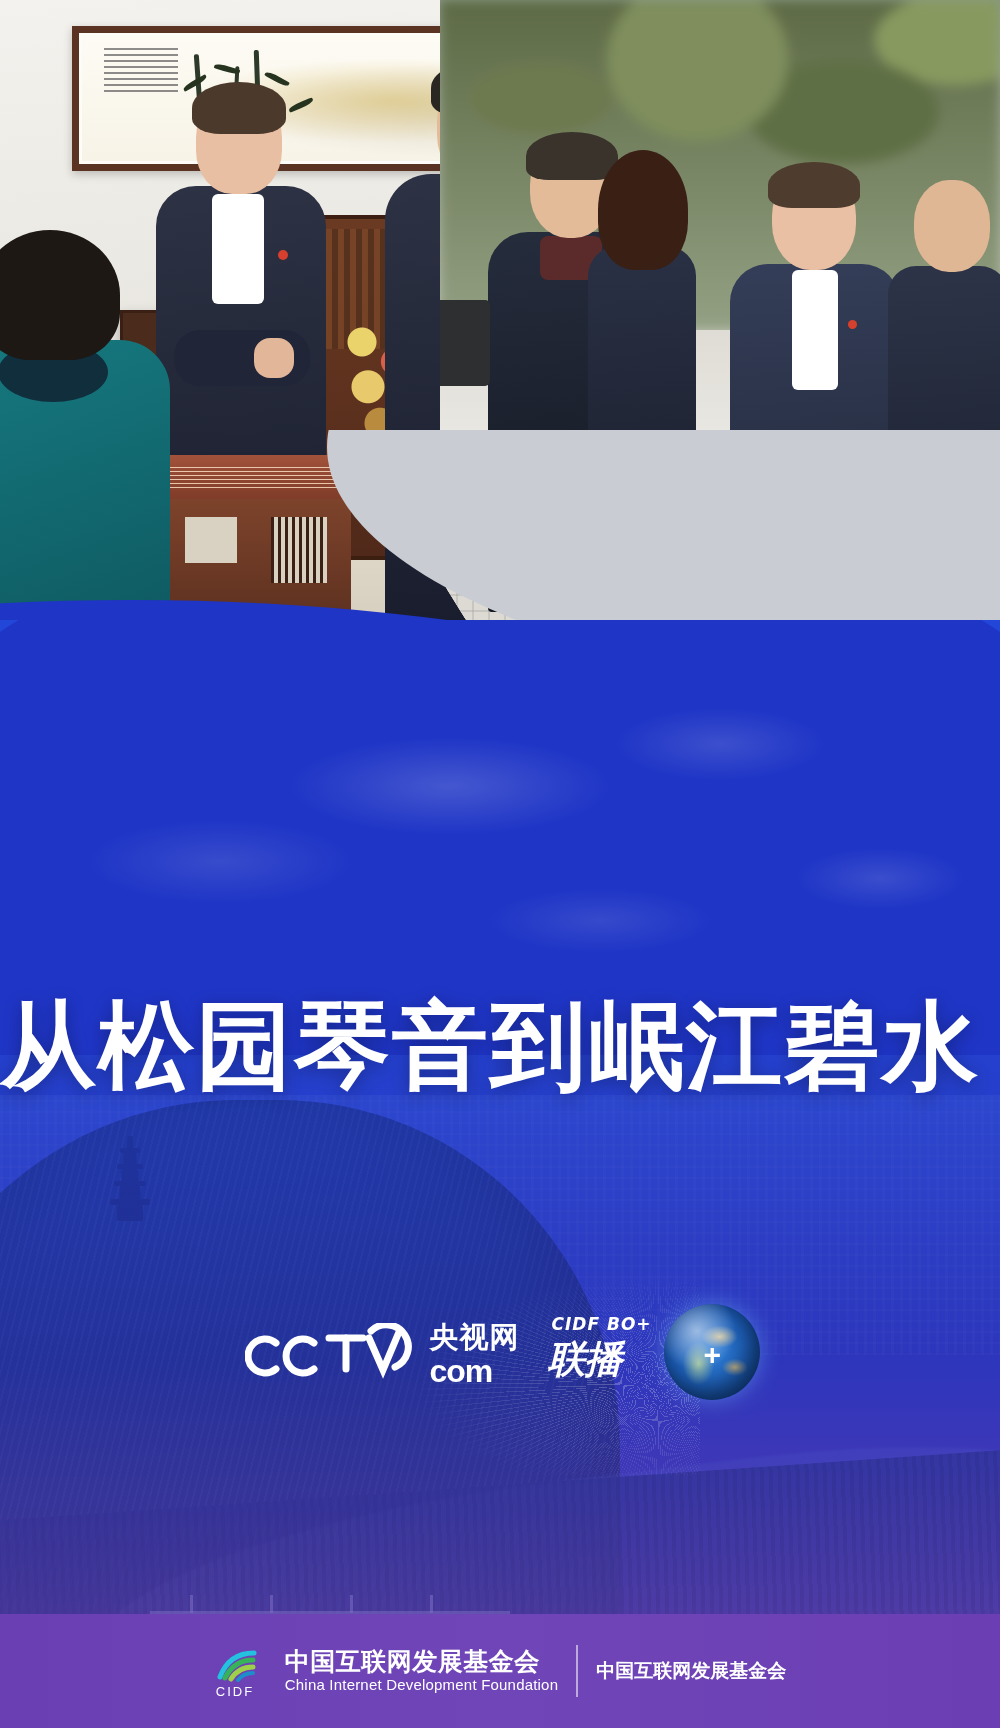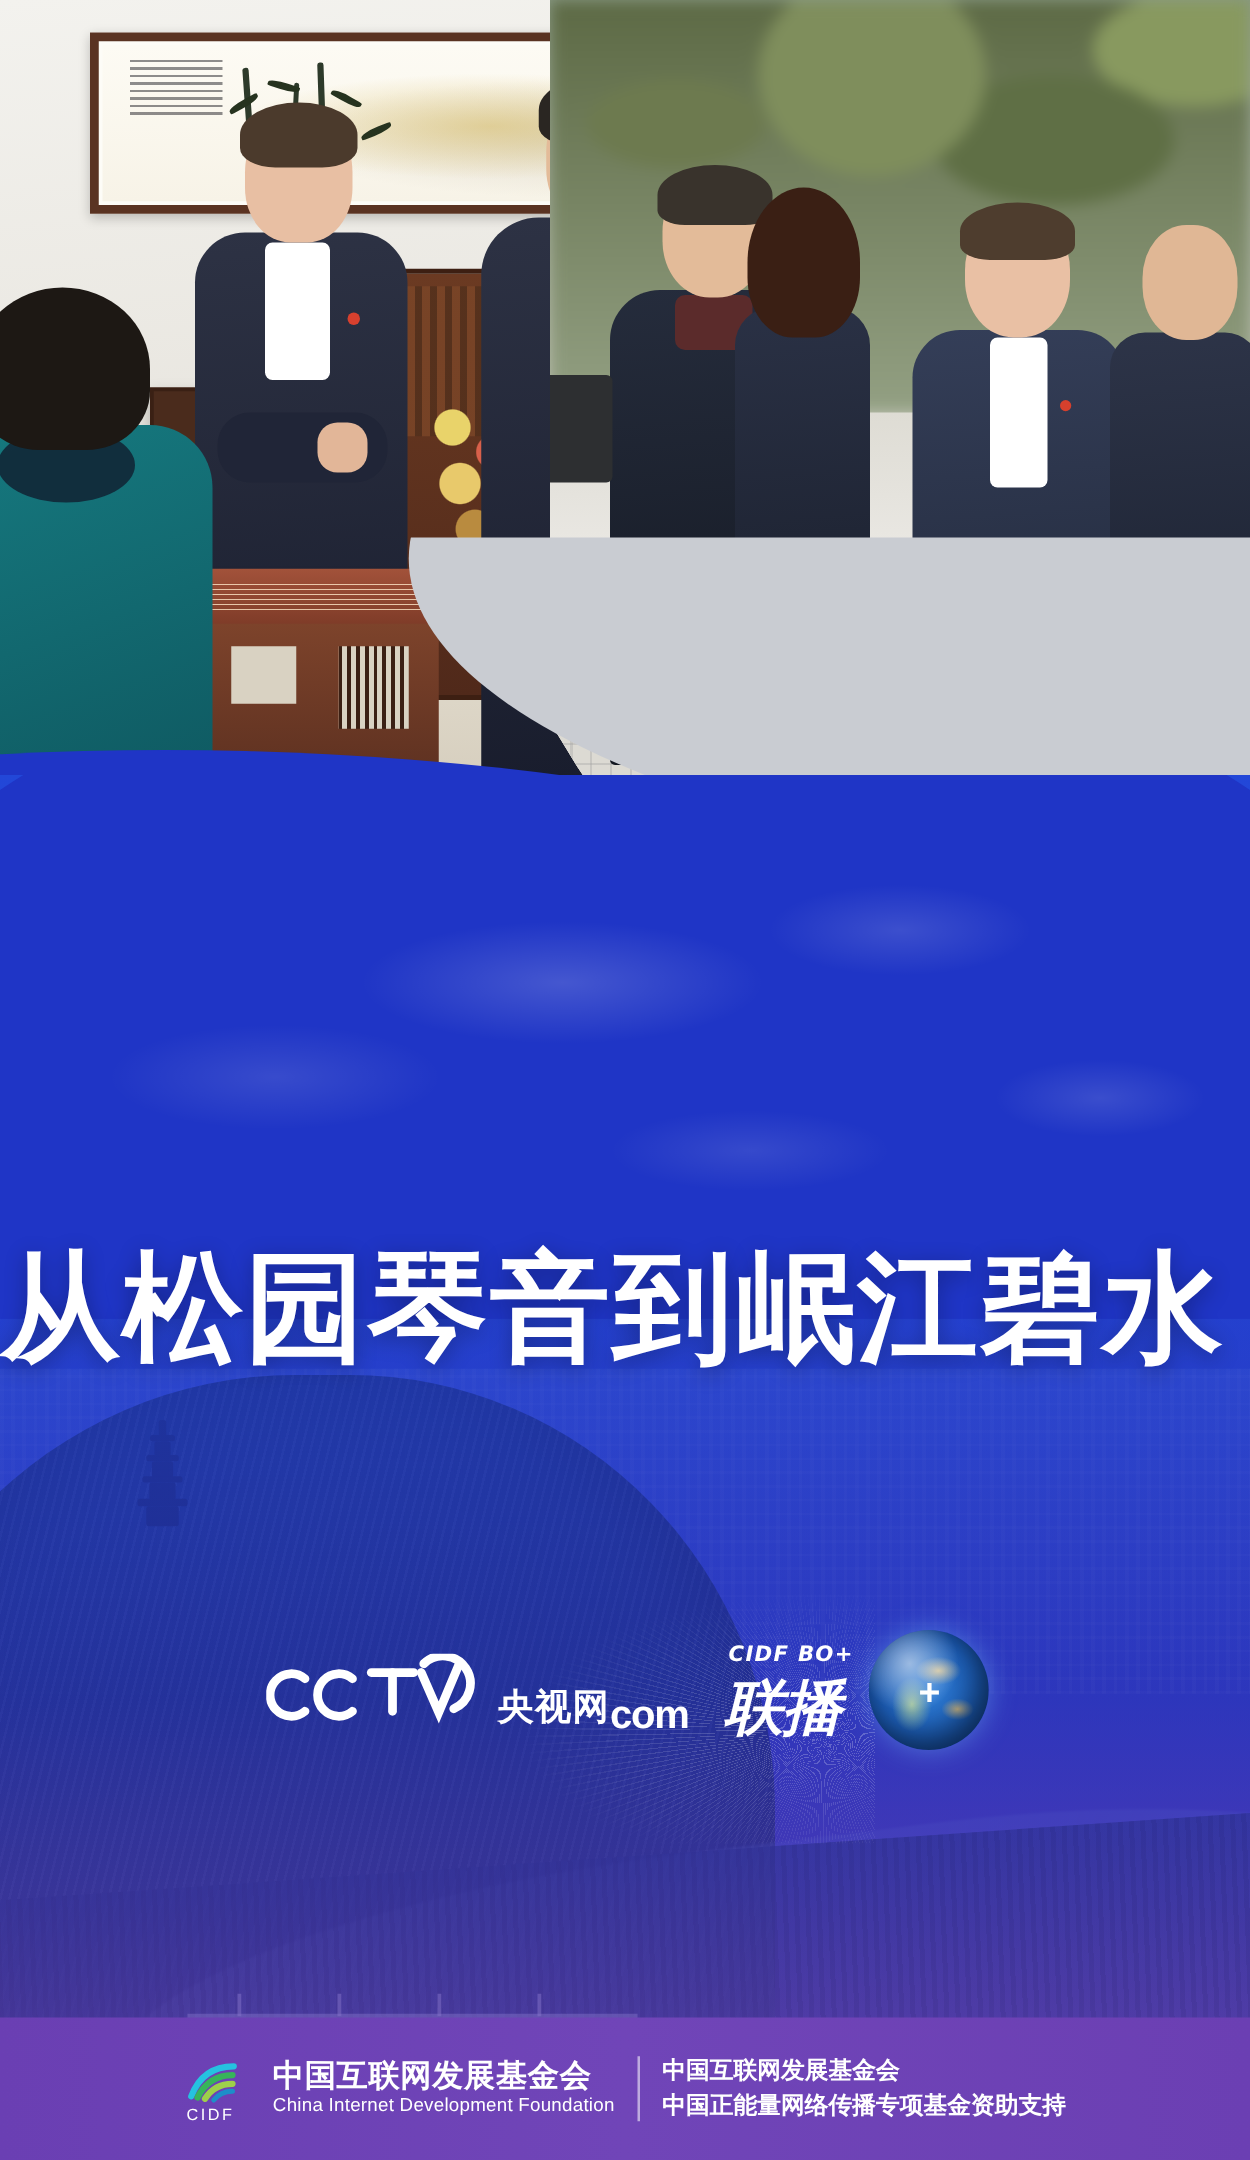--- a/index.html
+++ b/index.html
@@ -229,27 +229,27 @@
     text-shadow:0 4px 18px rgba(0,0,0,.30);
     white-space:nowrap;
   }
 
   
   .logo-row{position:absolute;left:0;top:1300px;width:1000px;height:110px;
      display:flex;align-items:center;justify-content:center;gap:26px;}
   .cctv{display:flex;align-items:flex-end;gap:7px;}
   .cctv-mark{position:relative;width:178px;height:64px;}
   .cctv-mark svg{display:block;}
-  .cctv-cn{display:flex;flex-direction:row;align-items:flex-start;}
+  .cctv-cn{display:flex;flex-direction:column;align-items:flex-start;}
   .cctv-cn .cn{color:#fff;font-size:29px;font-weight:700;letter-spacing:1px;line-height:1;}
   .cctv-cn .com{color:#fff;font-size:32px;font-weight:700;letter-spacing:-1px;line-height:1;margin-top:3px;}
   .lianbo{position:relative;width:210px;height:102px;}
   .lb-en{position:absolute;left:6px;top:10px;color:#fff;font-size:17px;font-weight:700;
      font-style:italic;letter-spacing:1px;font-family:"DejaVu Sans",sans-serif;}
-  .lb-cn{position:absolute;left:2px;top:30px;color:#fff;font-size:48px;font-weight:700;
+  .lb-cn{position:absolute;left:2px;top:30px;color:#fff;font-size:38px;font-weight:700;
      font-style:italic;letter-spacing:-1px;font-family:"DejaVu Sans","Liberation Sans",sans-serif;}
   .lb-plus{position:absolute;left:158px;top:34px;color:#fff;font-size:30px;font-weight:700;}
   .globe{position:absolute;right:-4px;top:0;width:96px;height:96px;border-radius:50%;
      background:
        radial-gradient(circle at 34% 28%,rgba(255,255,255,.55),rgba(255,255,255,0) 42%),
        radial-gradient(ellipse 26px 16px at 58% 34%,#cbbf9a,rgba(203,191,154,0) 70%),
        radial-gradient(ellipse 22px 30px at 36% 62%,#9fc2a0,rgba(159,194,160,0) 72%),
        radial-gradient(ellipse 18px 12px at 74% 66%,#b9ab82,rgba(185,171,130,0) 72%),
        radial-gradient(circle at 50% 50%,#2f7fd8 0%,#1c5cb4 55%,#0d3a82 100%);
      box-shadow:0 0 22px rgba(120,190,255,.45), inset -8px -10px 22px rgba(0,0,0,.45);}
@@ -485,17 +485,16 @@
       <div class="cidf-names">
         <span class="cn">中国互联网发展基金会</span>
         <span class="en">China Internet Development Foundation</span>
       </div>
     </div>
 
     <div class="fdivider"></div>
 
     <div class="fund-lines">
       <div>中国互联网发展基金会</div>
-      <div>中国正能量网络传播专项基金资助支持</div>
     </div>
   </div>
 
 </div>
 
 </body></html>

